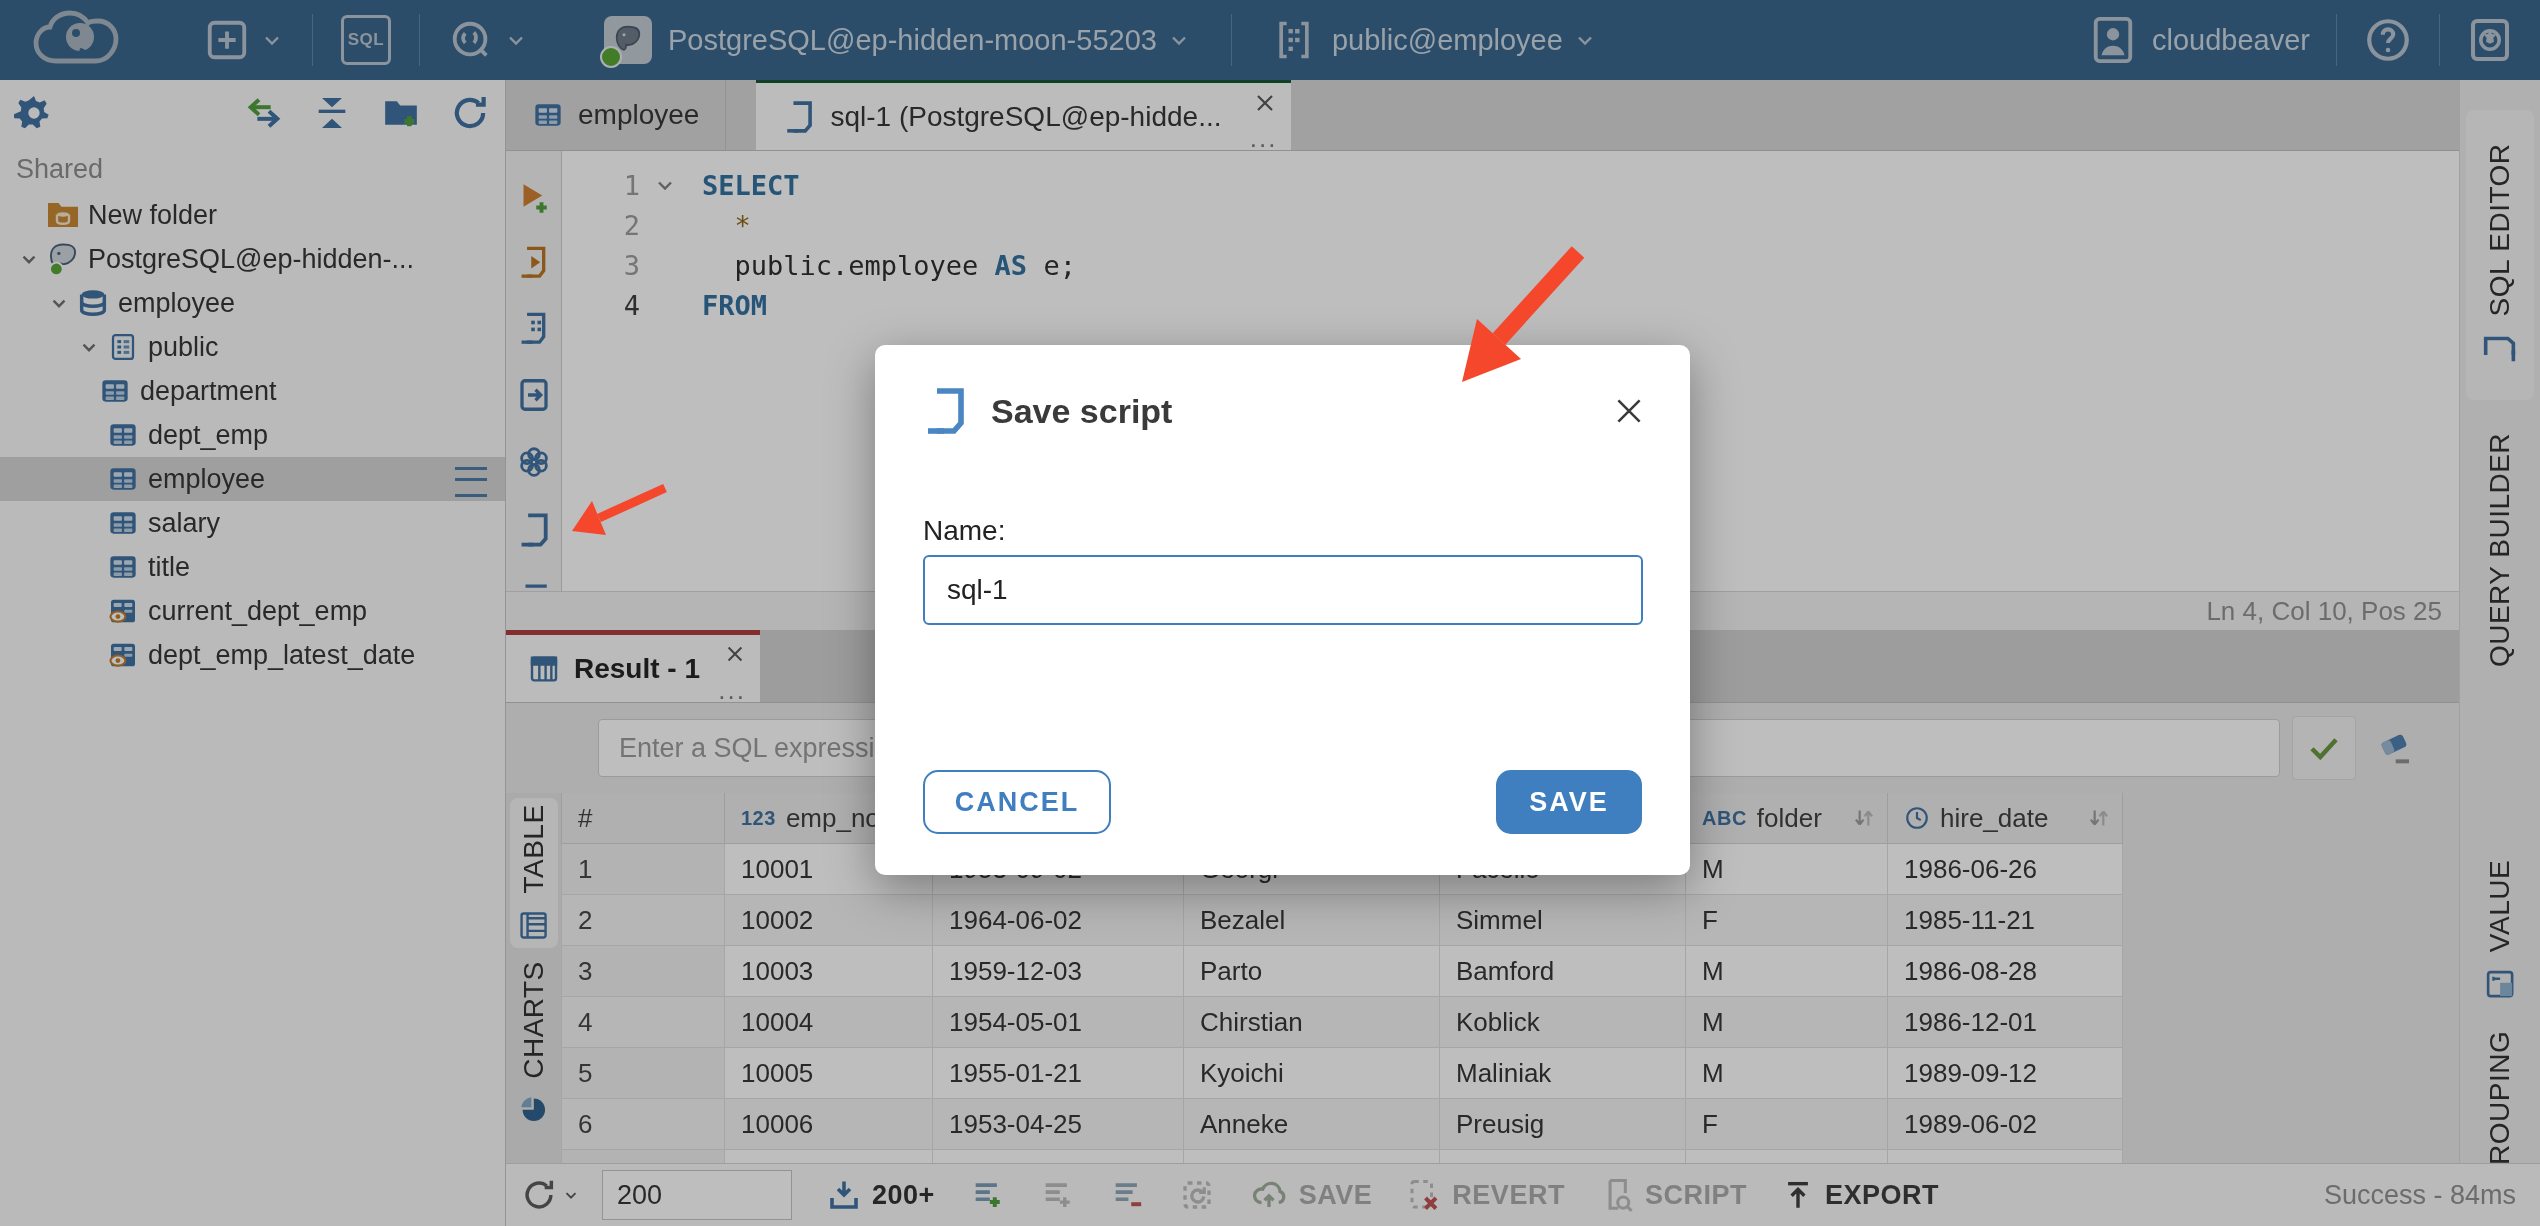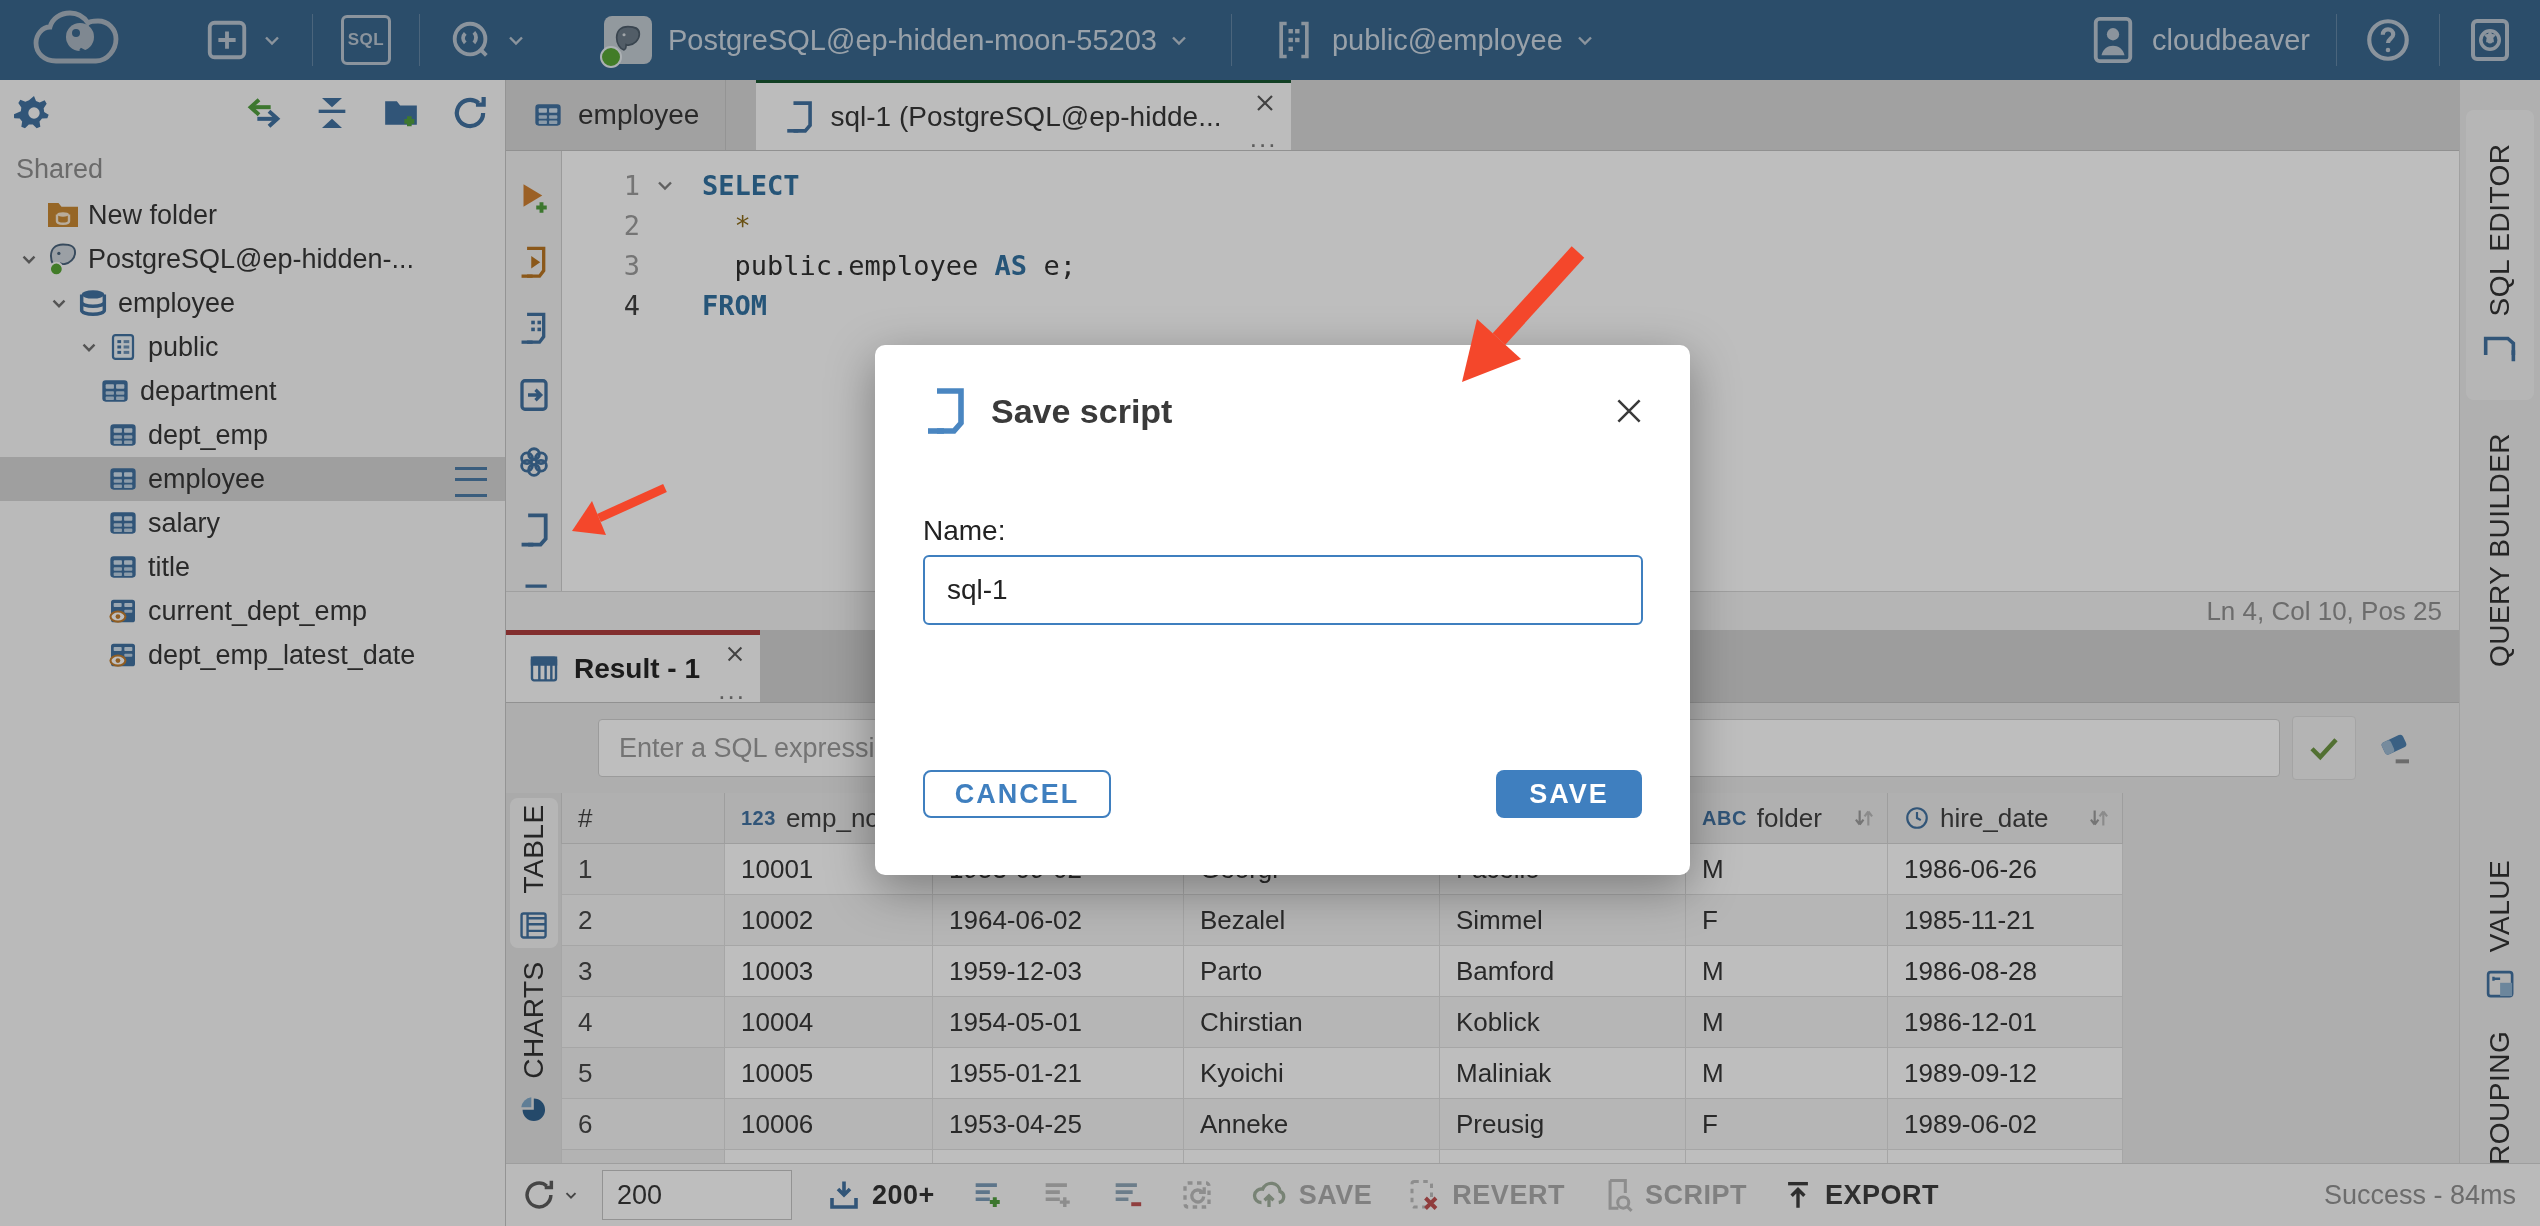--- a/index.html
+++ b/index.html
@@ -98,21 +98,21 @@
 
   
   .overlay{position:absolute;inset:0;background:rgba(15,15,15,.27);z-index:40}
   .dialog{position:absolute;left:875px;top:345px;width:815px;height:530px;background:#fff;border-radius:10px;box-shadow:0 14px 48px rgba(0,0,0,.35);z-index:41}
   .dlg-head{display:flex;align-items:center;padding:40px 44px 0 46px}
   .dlg-title{font-size:34px;font-weight:bold;color:#3a3a3a;margin-left:22px}
   .dlg-close{margin-left:auto;cursor:pointer}
   .dlg-label{font-size:28px;color:#222;padding:78px 0 0 48px}
   .dlg-input{position:absolute;left:48px;top:210px;width:672px;height:66px;border:2px solid #3f7fbf;border-radius:6px;font-size:28px;color:#222;padding:0 22px;font-family:"Liberation Sans",sans-serif}
   .dlg-buttons{position:absolute;left:48px;right:48px;top:425px;display:flex}
-  .btn{height:48px;border-radius:8px;font-size:27px;font-weight:bold;letter-spacing:2px;display:flex;align-items:center;justify-content:center;cursor:pointer;font-family:"Liberation Sans",sans-serif}
+  .btn{height:64px;border-radius:15px;font-size:27px;font-weight:bold;letter-spacing:2px;display:flex;align-items:center;justify-content:center;cursor:pointer;font-family:"Liberation Sans",sans-serif}
   .btn-cancel{width:188px;border:2px solid #3f7fbf;color:#3f7fbf;background:#fff}
   .btn-save{width:146px;margin-left:auto;background:#3f7fbf;color:#fff;border:none}
 
   .arrows{position:absolute;inset:0;z-index:50;pointer-events:none}
 </style>
 </head>
 <body>
 
 <div class="app">
 

